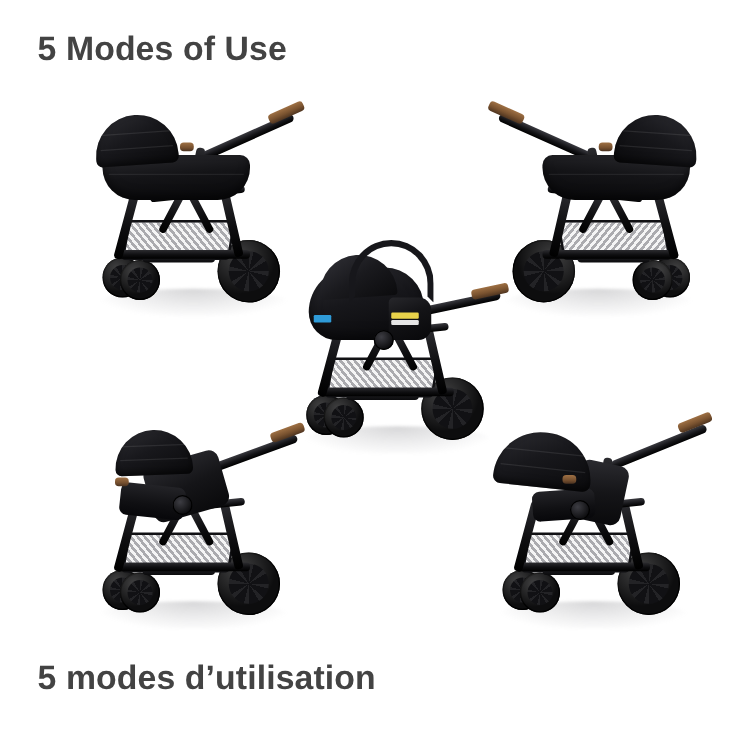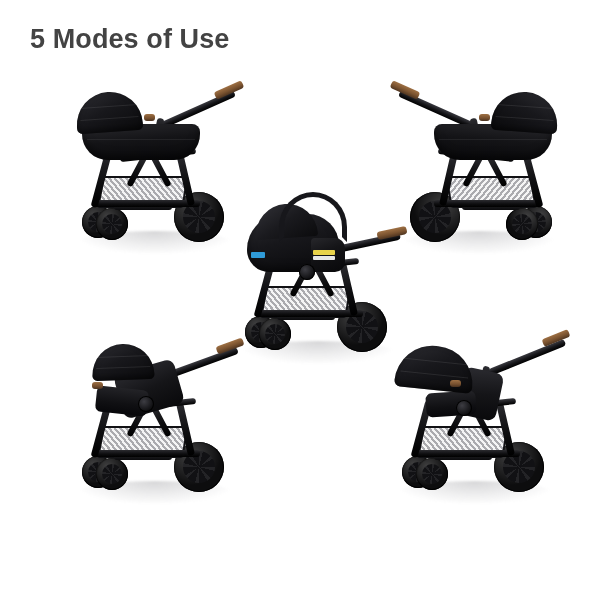--- a/index.html
+++ b/index.html
@@ -423,14 +423,15 @@
       <div class="tube" style="left:98px; top:36px; width:7px; height:38px; transform:rotate(10deg);"></div>
 
       <div class="seatback" style="left:78px; top:40px; width:40px; height:48px; transform:rotate(12deg);"></div>
       <div class="seatbase" style="left:44px; top:62px; width:50px; height:24px; transform:rotate(-4deg);"></div>
       <div class="canopy" style="left:14px; top:16px; width:78px; height:44px; transform:rotate(6deg);"></div>
       <div class="leather-small" style="left:68px; top:50px;"></div>
       <div class="hub" style="left:74px; top:70px;"></div>
     </div>
   </div>
 
+  <div id="caption-bottom" class="caption">5 modes d’utilisation</div>
 
 </div>
 
 </body></html>

